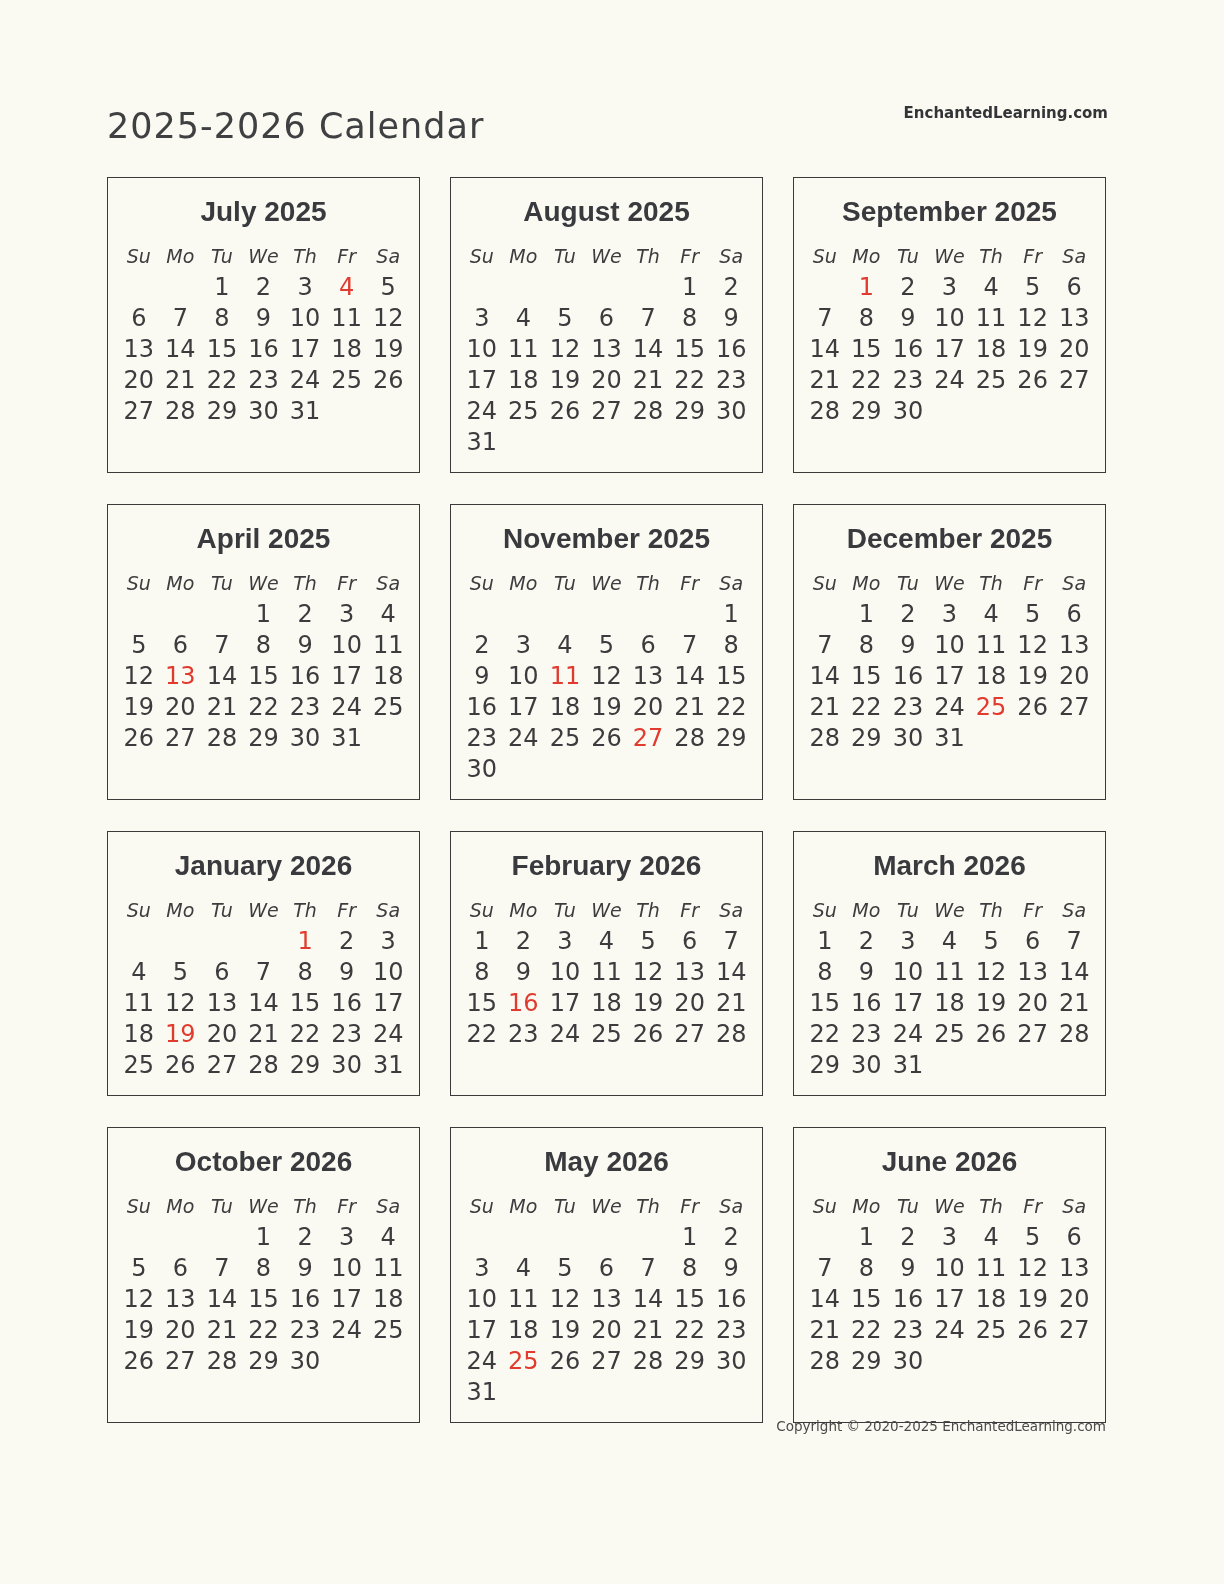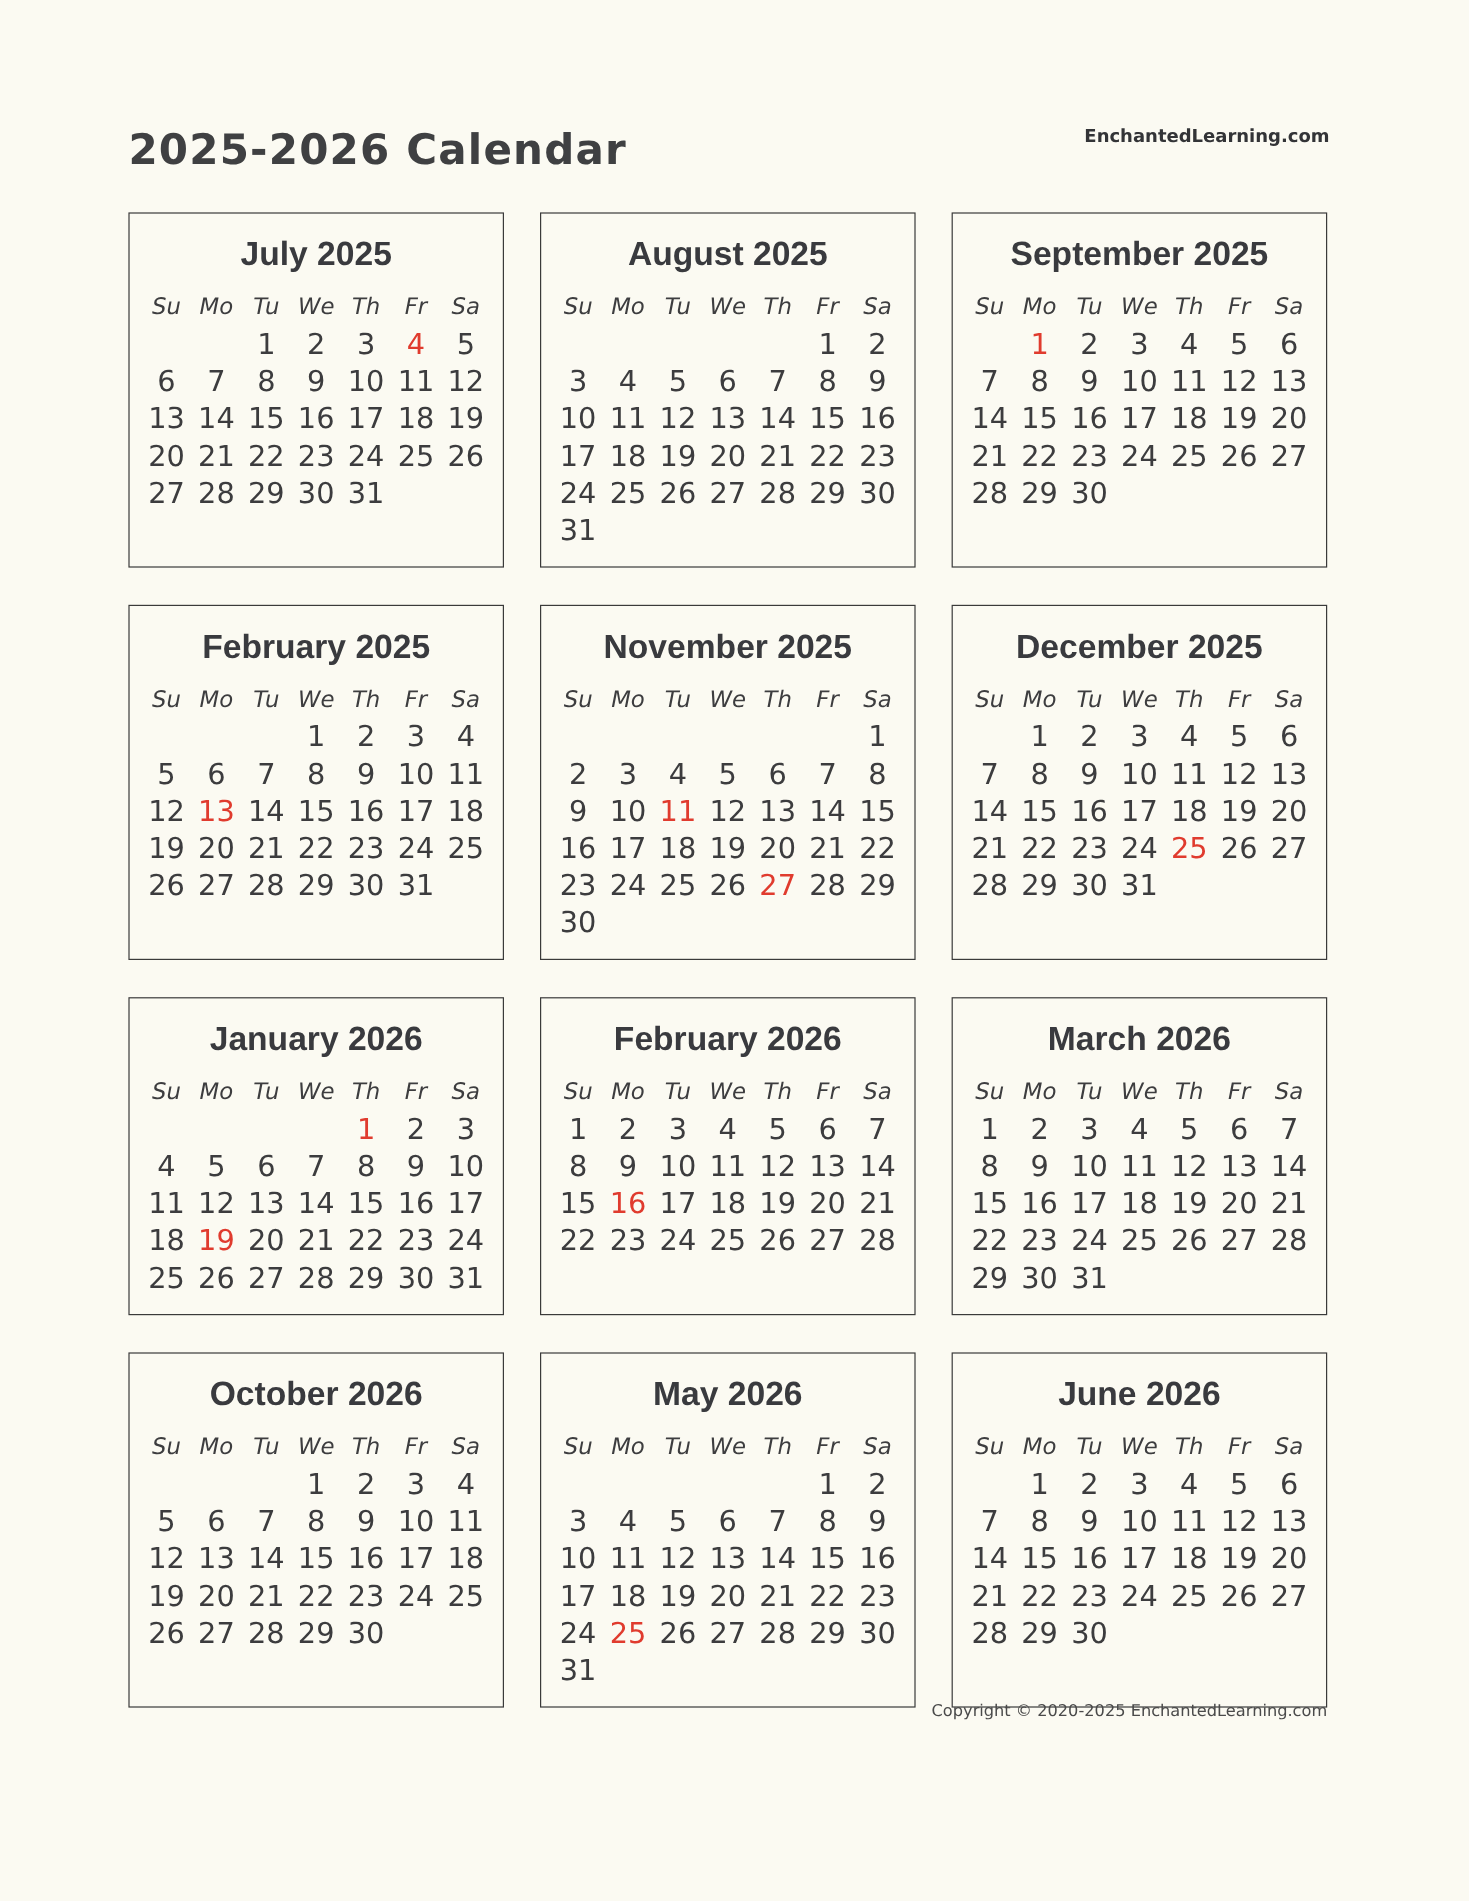--- a/index.html
+++ b/index.html
@@ -12,21 +12,21 @@
   body{
     width:1224px;height:1584px;
     background:var(--bg);
     font-family:"DejaVu Sans",sans-serif;
     color:var(--ink);
     position:relative;
     overflow:hidden;
   }
   .page-title{
     position:absolute;left:107px;top:106px;
-    font-size:35px;font-weight:bold;letter-spacing:1px;
+    font-size:35px;font-weight:normal;letter-spacing:1px;
     color:#3f4042;
   }
   .site-name{
     position:absolute;right:116px;top:104px;
     font-size:15px;font-weight:bold;color:#333437;padding-left:20px;
   }
   .calendar-grid{
     position:absolute;left:107px;top:177px;width:999px;
     display:grid;
     grid-template-columns:repeat(3,313px);
@@ -199,21 +199,21 @@
         <span class="day">24</span>
         <span class="day">25</span>
         <span class="day">26</span>
         <span class="day">27</span>
         <span class="day">28</span>
         <span class="day">29</span>
         <span class="day">30</span>
       </div>
     </div>
     <div class="month">
-      <div class="month-title">February 2025</div>
+      <div class="month-title">April 2025</div>
       <div class="month-grid">
         <span class="wd">Su</span>
         <span class="wd">Mo</span>
         <span class="wd">Tu</span>
         <span class="wd">We</span>
         <span class="wd">Th</span>
         <span class="wd">Fr</span>
         <span class="wd">Sa</span>
         <span class="day"></span>
         <span class="day"></span>

